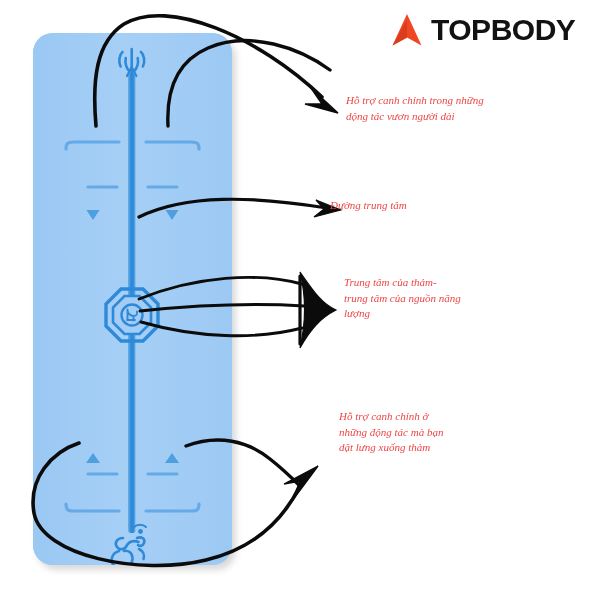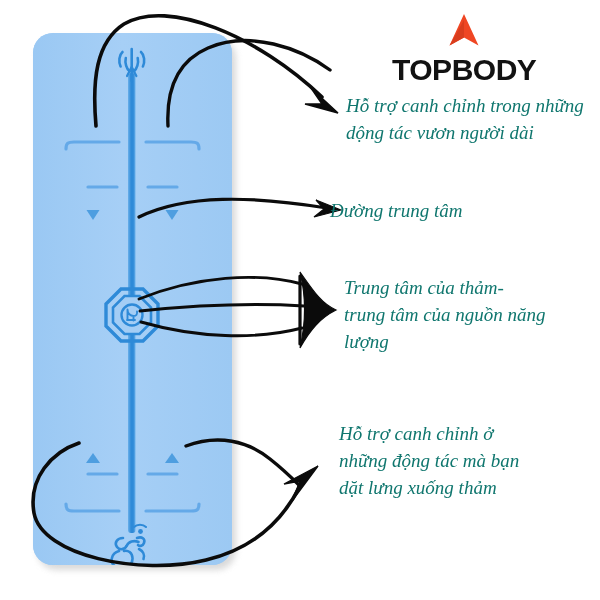--- a/index.html
+++ b/index.html
@@ -22,21 +22,20 @@
     background: #ffffff;
   }
   
   .brand {
     position: absolute;
     left: 392px;
     top: 14px;
     display: flex;
     align-items: center;
     gap: 9px;
-    flex-direction: column;
   }
   .brand-mark {
     width: 30px;
     height: 32px;
     display: block;
   }
   .brand-name {
     font-family: "Liberation Sans", sans-serif;
     font-weight: bold;
     font-size: 30px;
@@ -79,29 +78,29 @@
     left: 0; top: 0;
     width: 199px;
     height: 532px;
     display: block;
   }
   
   .annot {
     position: absolute;
     font-family: "Liberation Serif", serif;
     font-style: italic;
-    font-size: 19px;
+    font-size: 11px;
     line-height: 1.42;
-    color: #0f766e;
+    color: #ef4444;
     white-space: pre-line;
   }
   #annot-1 { left: 346px; top: 93px;  width: 248px; }
   #annot-2 { left: 330px; top: 198px; width: 248px; }
   #annot-3 { left: 344px; top: 275px; width: 250px; }
-  #annot-4 { left: 339px; top: 421px; width: 252px; }
+  #annot-4 { left: 339px; top: 409px; width: 252px; }
   
   #arrows {
     position: absolute;
     left: 0; top: 0;
     width: 600px;
     height: 600px;
     pointer-events: none;
   }
 </style>
 </head>

